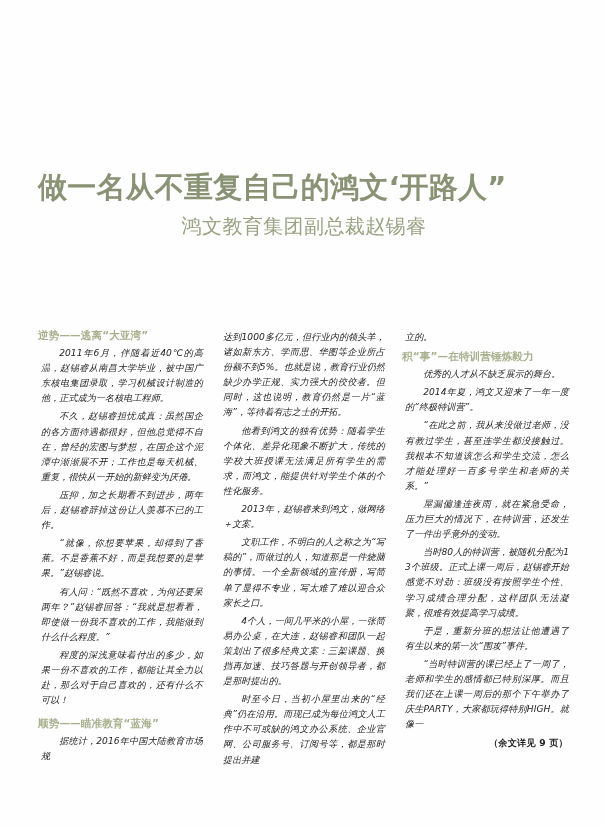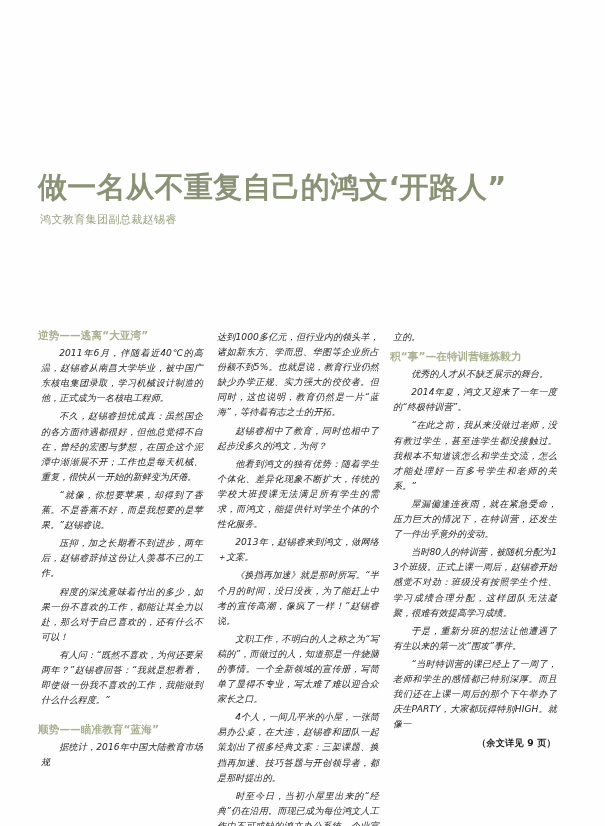--- a/index.html
+++ b/index.html
@@ -38,57 +38,58 @@
     font-family: "DejaVu Sans", "Liberation Sans", sans-serif;
     font-size: 29px;
     line-height: 1.18;
     font-weight: 700;
     letter-spacing: 0.2px;
     color: #8a9275;
     white-space: nowrap;
   }
   .article-subtitle {
     margin: 9px 0 0 2px;
-    font-size: 11px;
+    font-size: 20px;
     line-height: 1.3;
     font-weight: 400;
     letter-spacing: 0.4px;
     color: #9aa383;
     white-space: nowrap;
+    text-align: center;
   }
 
   
   .columns {
     position: absolute;
     left: 38px;
     top: 327px;
     width: 532px;
     height: 462px;
     display: flex;
-    gap: 8px;
+    gap: 14px;
     align-items: flex-start;
   }
   .col {
     width: 168px;
     flex: 0 0 168px;
     position: relative;
   }
   .col-3 { width: 170px; flex: 0 0 170px; }
 
   .sec-head {
     margin: 0 0 1px 0;
     padding: 0;
     font-size: 10.6px;
     line-height: 1.52;
     font-weight: 700;
     color: #a8b08e;
     letter-spacing: 0.1px;
     white-space: nowrap;
   }
-  .sec-head.tight { margin-top: 13px; }
+  .sec-head.tight { margin-top: 7px; }
 
   p.body-para {
     margin: 3px;
     padding: 0;
     font-size: 9.1px;
     line-height: 15.1px;
     text-align: justify;
     text-justify: inter-ideograph;
     text-indent: 2em;
     color: #252525;
@@ -119,36 +120,34 @@
     <div class="article-subtitle">鸿文教育集团副总裁赵锡睿</div>
   </div>
 
   <div class="columns">
 
     <div class="col col-1">
       <div class="sec-head">逆势——逃离“大亚湾”</div>
 
       <p class="body-para">2011年6月，伴随着近40℃的高温，赵锡睿从南昌大学毕业，被中国广东核电集团录取，学习机械设计制造的他，正式成为一名核电工程师。</p>
       <p class="body-para">不久，赵锡睿担忧成真：虽然国企的各方面待遇都很好，但他总觉得不自在，曾经的宏图与梦想，在国企这个泥潭中渐渐展不开；工作也是每天机械、重复，很快从一开始的新鲜变为厌倦。</p>
+      <p class="body-para">压抑，加之长期看不到进步，两年后，赵锡睿辞掉这份让人羡慕不已的工作。</p>
       <p class="body-para">“就像，你想要苹果，却得到了香蕉。不是香蕉不好，而是我想要的是苹果。”赵锡睿说。</p>
-      <p class="body-para">压抑，加之长期看不到进步，两年后，赵锡睿辞掉这份让人羡慕不已的工作。</p>
+      <p class="body-para">有人问：“既然不喜欢，为何还要呆两年？”赵锡睿回答：“我就是想看看，即使做一份我不喜欢的工作，我能做到什么什么程度。”</p>
       <p class="body-para">程度的深浅意味着付出的多少，如果一份不喜欢的工作，都能让其全力以赴，那么对于自己喜欢的，还有什么不可以！</p>
-      <p class="body-para">有人问：“既然不喜欢，为何还要呆两年？”赵锡睿回答：“我就是想看看，即使做一份我不喜欢的工作，我能做到什么什么程度。”</p>
 
       <div class="sec-head tight">顺势——瞄准教育“蓝海”</div>
 
       <p class="body-para">据统计，2016年中国大陆教育市场规</p>
     </div>
 
     <div class="col col-2">
       <p class="body-para noindent">达到1000多亿元，但行业内的领头羊，诸如新东方、学而思、华图等企业所占份额不到5%。也就是说，教育行业仍然缺少办学正规、实力强大的佼佼者。但同时，这也说明，教育仍然是一片“蓝海”，等待着有志之士的开拓。</p>
-      <p class="body-para">赵锡睿相中了教育，同时也相中了起步没多久的鸿文，为何？</p>
       <p class="body-para">他看到鸿文的独有优势：随着学生个体化、差异化现象不断扩大，传统的学校大班授课无法满足所有学生的需求，而鸿文，能提供针对学生个体的个性化服务。</p>
       <p class="body-para">2013年，赵锡睿来到鸿文，做网络＋文案。</p>
-      <p class="body-para">《换挡再加速》就是那时所写。“半个月的时间，没日没夜，为了能赶上中考的宣传高潮，像疯了一样！”赵锡睿说。</p>
       <p class="body-para">文职工作，不明白的人之称之为“写稿的”，而做过的人，知道那是一件烧脑的事情。一个全新领域的宣传册，写简单了显得不专业，写太难了难以迎合众家长之口。</p>
       <p class="body-para">4个人，一间几平米的小屋，一张简易办公桌，在大连，赵锡睿和团队一起策划出了很多经典文案：三架课题、换挡再加速、技巧答题与开创领导者，都是那时提出的。</p>
       <p class="body-para">时至今日，当初小屋里出来的“经典”仍在沿用。而现已成为每位鸿文人工作中不可或缺的鸿文办公系统、企业官网、公司服务号、订阅号等，都是那时提出并建</p>
     </div>
 
     <div class="col col-3">
       <p class="body-para noindent">立的。</p>
 
       <div class="sec-head">积“事”—在特训营锤炼毅力</div>
 

